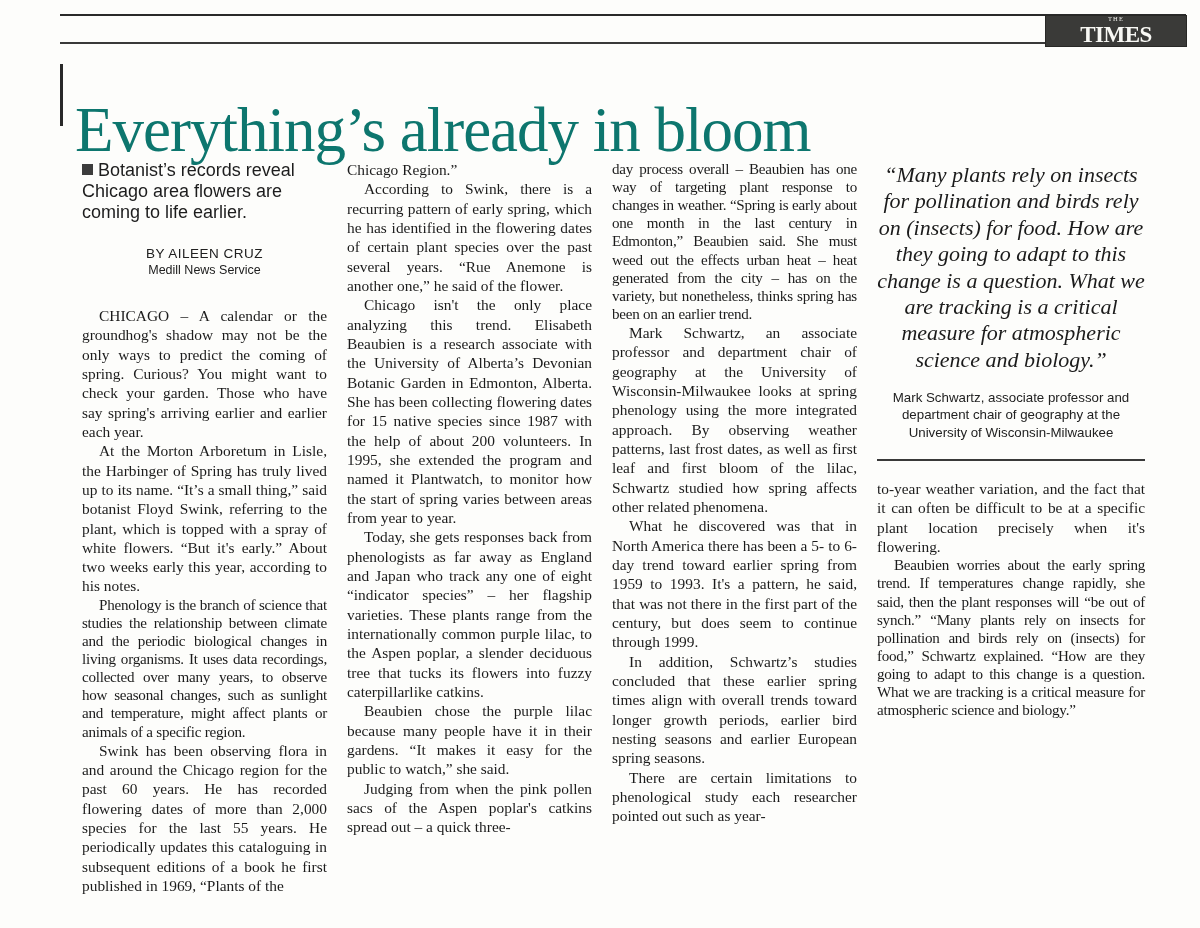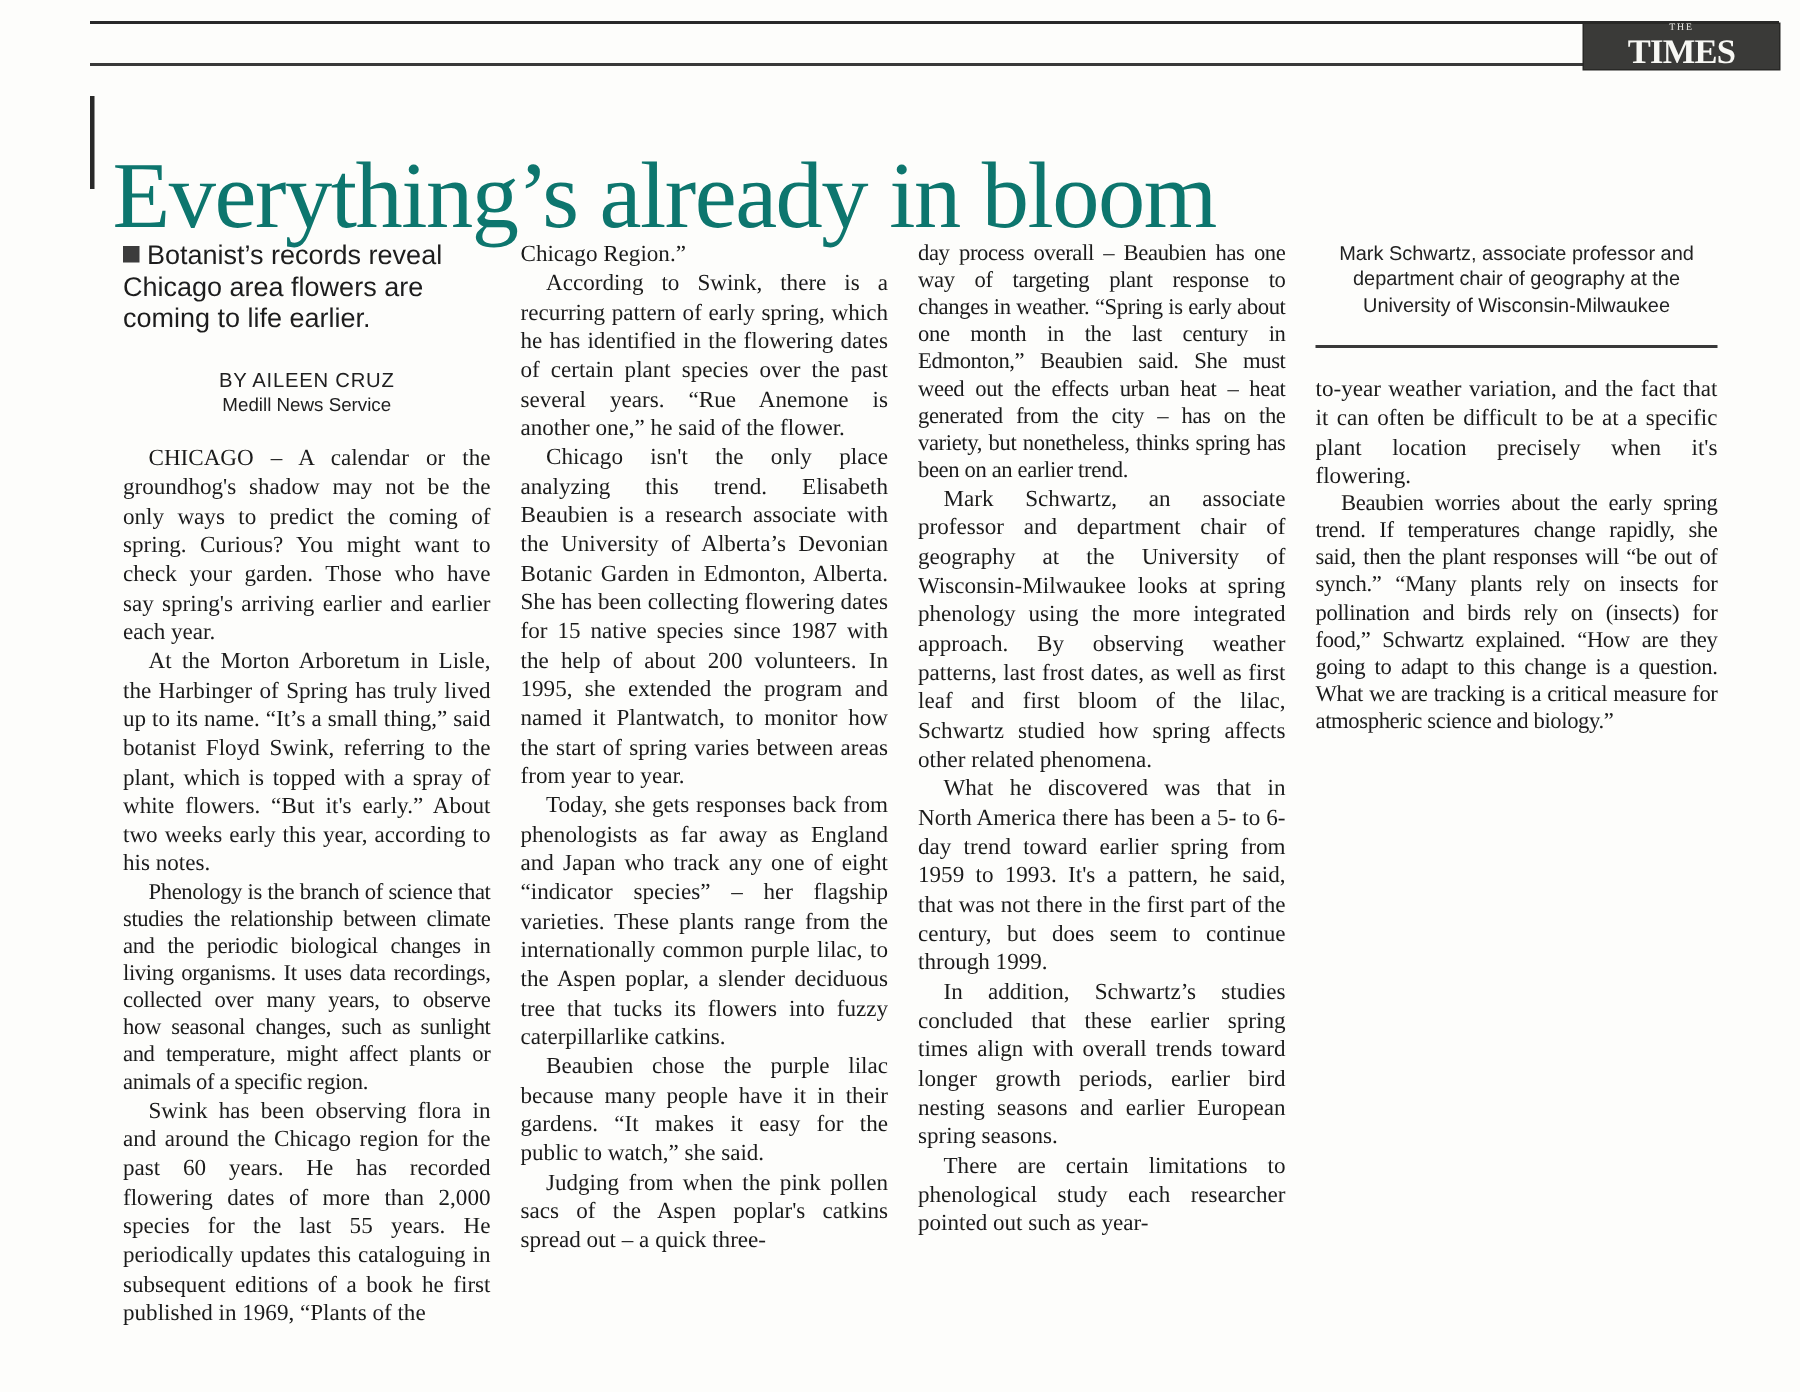--- a/index.html
+++ b/index.html
@@ -39,21 +39,21 @@
   .rule.thin {
     height: 1.5px;
     background: #3a3a3a;
   }
   .rule-gap { height: 26px; }
 
   .masthead {
     position: absolute;
     right: 14px;
     top: 16px;
-    width: 130px;
+    width: 140px;
     height: 30px;
     background: #3b3b39;
     color: #f6f6f2;
     display: flex;
     flex-direction: column;
     align-items: center;
     justify-content: center;
     line-height: 1;
     box-shadow: 0 0 0 1px #2a2a28;
   }
@@ -125,21 +125,21 @@
     width: 11px;
     height: 11px;
     background: #3d3d3d;
     margin-right: 5px;
     vertical-align: 1px;
   }
 
   .byline {
     text-align: center;
     font-family: "Liberation Sans", sans-serif;
-    margin-bottom: 18px;
+    margin-bottom: 28px;
     line-height: 1.2;
   }
   .byline .b1 {
     display: block;
     font-size: 13.5px;
     letter-spacing: .5px;
     color: #222;
   }
   .byline .b2 {
     display: block;
@@ -238,20 +238,21 @@
 
     <div class="col">
       <p class="body noindent tight">day process overall – Beaubien has one way of targeting plant response to changes in weather. “Spring is early about one month in the last century in Edmonton,” Beaubien said. She must weed out the effects urban heat – heat generated from the city – has on the variety, but nonetheless, thinks spring has been on an earlier trend.</p>
       <p class="body">Mark Schwartz, an associate professor and department chair of geography at the University of Wisconsin-Milwaukee looks at spring phenology using the more integrated approach. By observing weather patterns, last frost dates, as well as first leaf and first bloom of the lilac, Schwartz studied how spring affects other related phenomena.</p>
       <p class="body">What he discovered was that in North America there has been a 5- to 6-day trend toward earlier spring from 1959 to 1993. It's a pattern, he said, that was not there in the first part of the century, but does seem to continue through 1999.</p>
       <p class="body">In addition, Schwartz’s studies concluded that these earlier spring times align with overall trends toward longer growth periods, earlier bird nesting seasons and earlier European spring seasons.</p>
       <p class="body">There are certain limitations to phenological study each researcher pointed out such as year-</p>
     </div>
 
     <div class="col col-4">
+      <div class="pullquote">“Many plants rely on insects for pollination and birds rely on (insects) for food. How are they going to adapt to this change is a question. What we are tracking is a critical measure for atmospheric science and biology.”</div>
       <div class="attribution">Mark Schwartz, associate professor and department chair of geography at the University of Wisconsin-Milwaukee</div>
       <div class="col-rule"></div>
       <p class="body noindent">to-year weather variation, and the fact that it can often be difficult to be at a specific plant location precisely when it's flowering.</p>
       <p class="body tight">Beaubien worries about the early spring trend. If temperatures change rapidly, she said, then the plant responses will “be out of synch.” “Many plants rely on insects for pollination and birds rely on (insects) for food,” Schwartz explained. “How are they going to adapt to this change is a question. What we are tracking is a critical measure for atmospheric science and biology.”</p>
     </div>
 
   </div>
 </div>
 
 </body></html>

